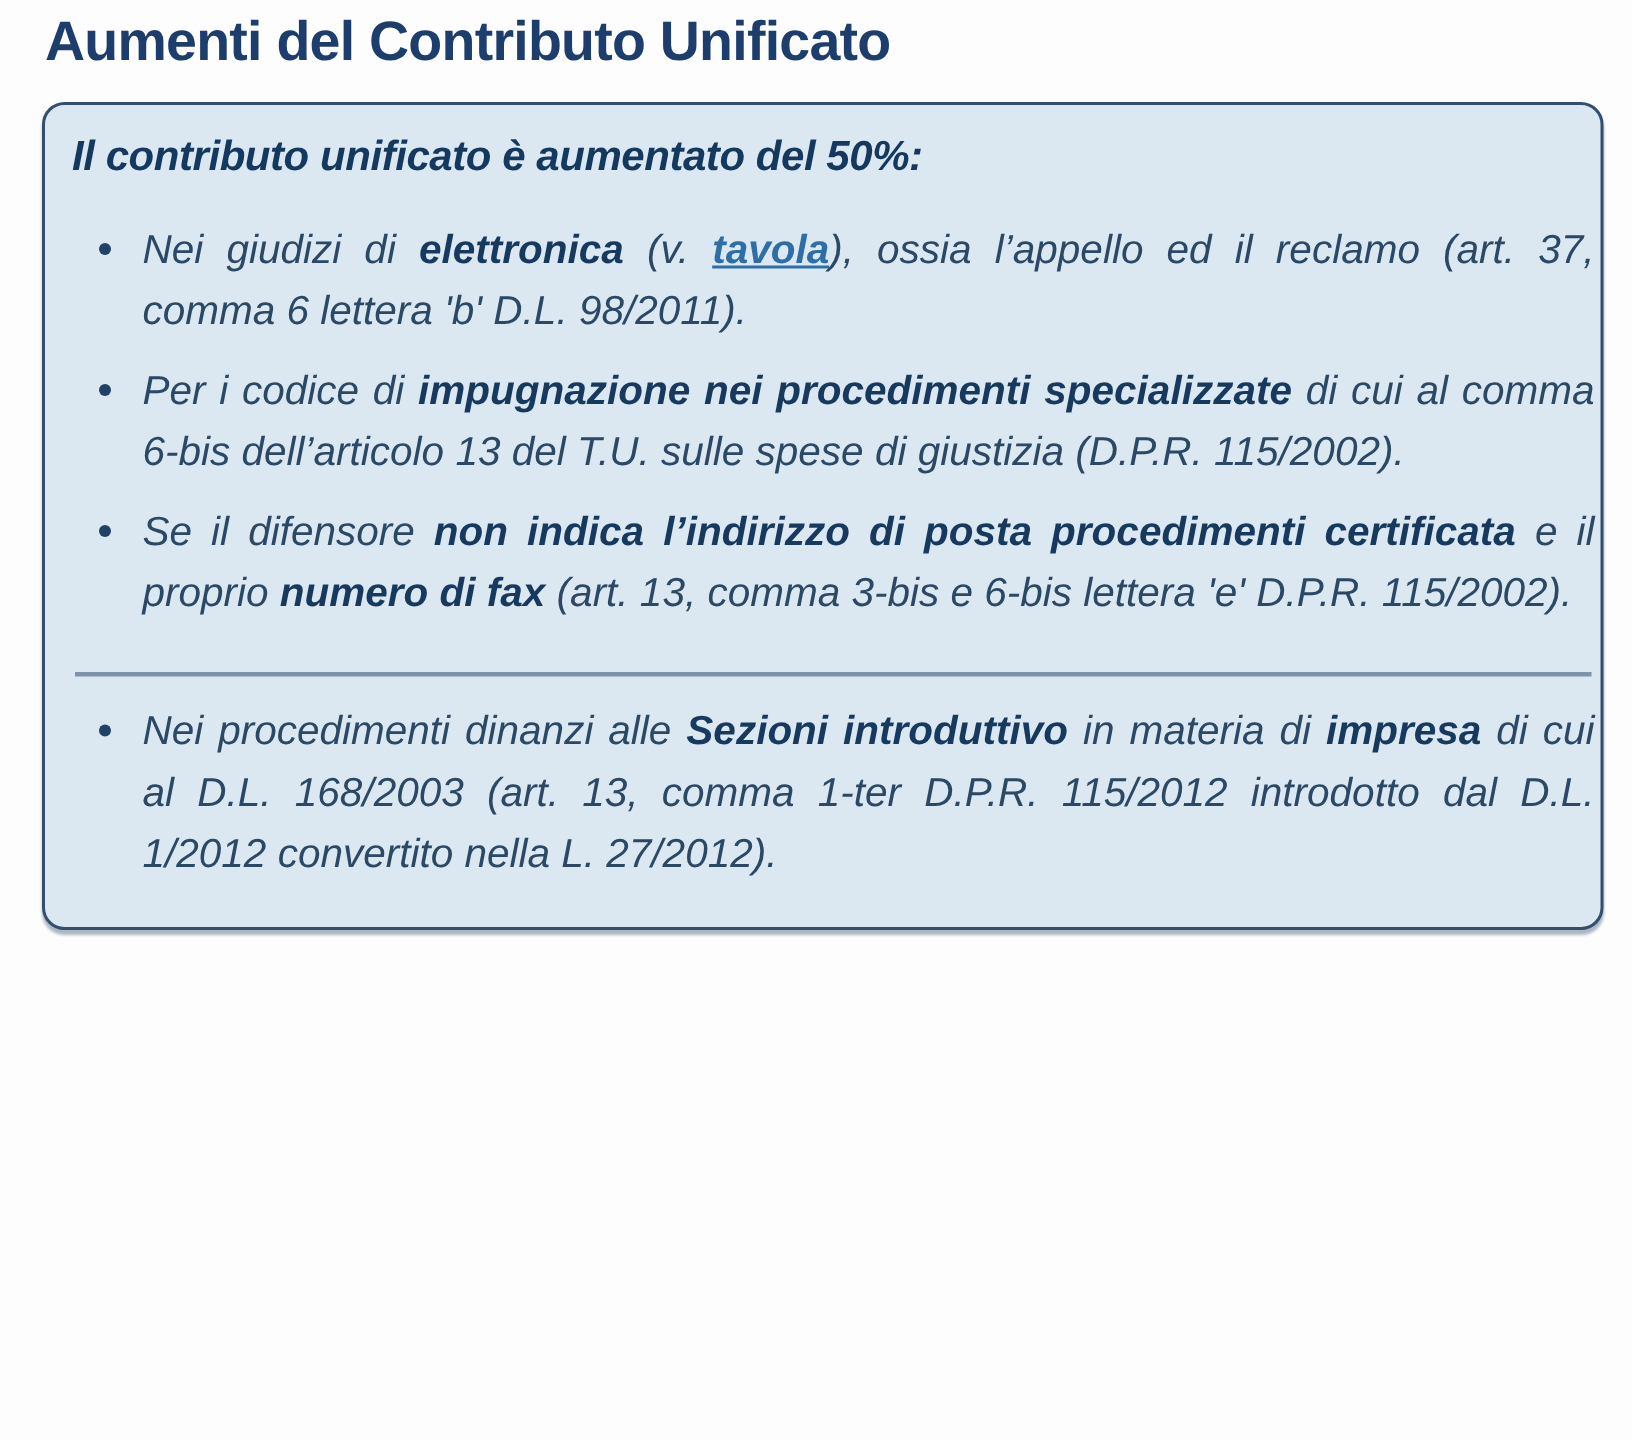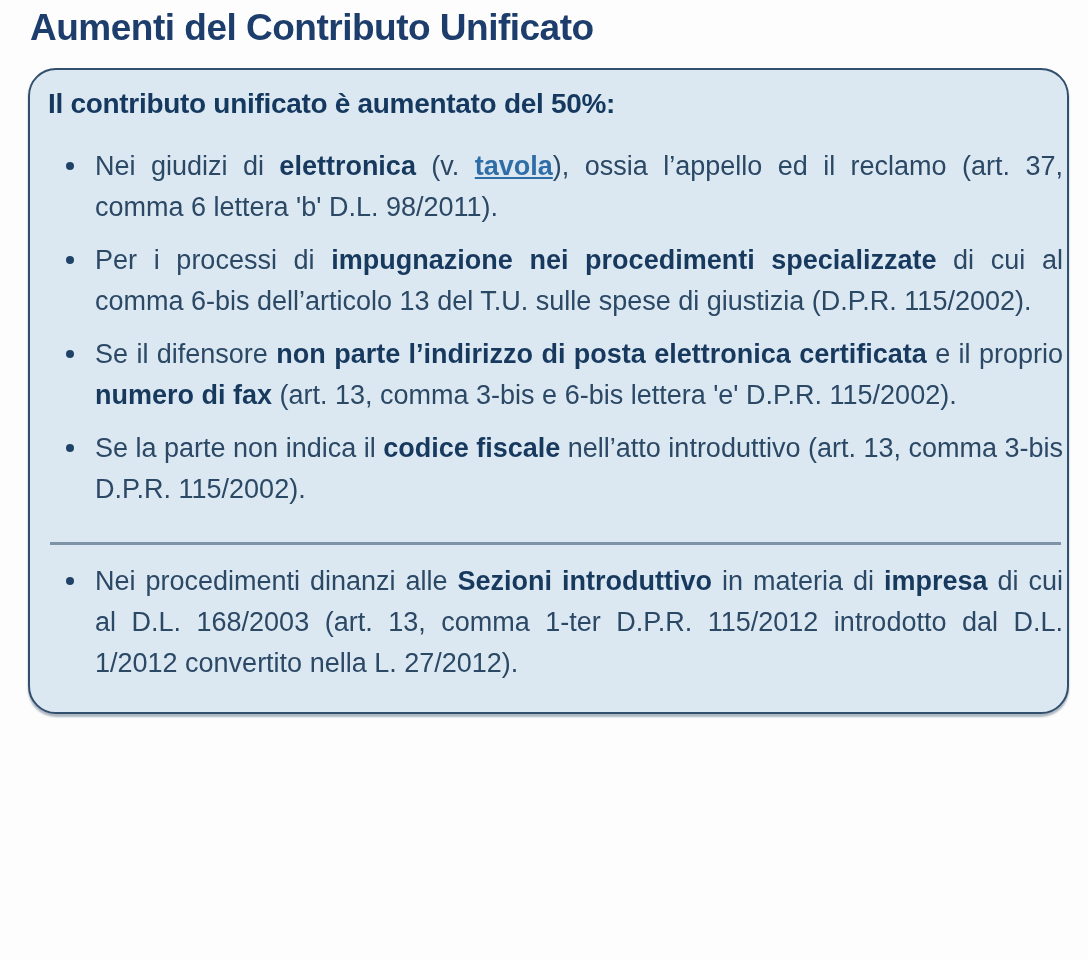--- a/index.html
+++ b/index.html
@@ -22,23 +22,24 @@
     font-weight: 700;
     letter-spacing: -0.5px;
     color: var(--title_color, #1d3e6d);
   }
   .panel {
     box-sizing: border-box;
     margin: 18px 0 0 28px;
     width: 1041px;
     background: var(--panel_bg, #dbe8f2);
     border: 2px solid var(--panel_border, #32506e);
-    border-radius: 28px;
+    border-radius: 15px;
     padding: 14px 4px 28px 18px;
     box-shadow: 0 3px 2px rgba(70, 95, 120, 0.45);
+    font-style: italic;
   }
   h2.section-heading {
     margin: 0 0 22px 0;
     font-size: 28px;
     line-height: 40px;
     font-weight: 700;
     letter-spacing: -0.3px;
     color: var(--heading_color, #15385f);
   }
   ul.bullet-list {
@@ -83,23 +84,22 @@
 <body>
 
 <div class="page">
   <h1 class="page-title">Aumenti del Contributo Unificato</h1>
 
   <div class="panel">
     <div id="panel-sections">
         <h2 class="section-heading">Il contributo unificato è aumentato del 50%:</h2>
         <ul class="bullet-list">
           <li><span class="bullet-dot"></span><span>Nei giudizi di </span><strong>elettronica</strong><span> (v. </span><a href="#">tavola</a><span>), ossia l’appello ed il reclamo (art. 37, comma 6 lettera 'b' D.L. 98/2011).</span></li>
-          <li><span class="bullet-dot"></span><span>Per i processi di </span><strong>impugnazione nei procedimenti specializzate</strong><span> di cui al comma 6-bis dell’articolo 13 del T.U. sulle spese di giustizia (D.P.R. 115/2002).</span></li>
-          <li><span class="bullet-dot"></span><span>Se il difensore </span><strong>non parte l’indirizzo di posta elettronica certificata</strong><span> e il proprio </span><strong>numero di fax</strong><span> (art. 13, comma 3-bis e 6-bis lettera 'e' D.P.R. 115/2002).</span></li>
-          <li><span class="bullet-dot"></span><span>Se la parte non indica il </span><strong>codice fiscale</strong><span> nell’atto introduttivo (art. 13, comma 3-bis D.P.R. 115/2002).</span></li>
+          <li><span class="bullet-dot"></span><span>Per i codice di </span><strong>impugnazione nei procedimenti specializzate</strong><span> di cui al comma 6-bis dell’articolo 13 del T.U. sulle spese di giustizia (D.P.R. 115/2002).</span></li>
+          <li><span class="bullet-dot"></span><span>Se il difensore </span><strong>non indica l’indirizzo di posta procedimenti certificata</strong><span> e il proprio </span><strong>numero di fax</strong><span> (art. 13, comma 3-bis e 6-bis lettera 'e' D.P.R. 115/2002).</span></li>
         </ul>
         <hr class="section-divider">
         <ul class="bullet-list">
           <li><span class="bullet-dot"></span><span>Nei procedimenti dinanzi alle </span><strong>Sezioni introduttivo</strong><span> in materia di </span><strong>impresa</strong><span> di cui al D.L. 168/2003 (art. 13, comma 1-ter D.P.R. 115/2012 introdotto dal D.L. 1/2012 convertito nella L. 27/2012).</span></li>
         </ul>
       </div>
   </div>
 </div>
 
 </body></html>

